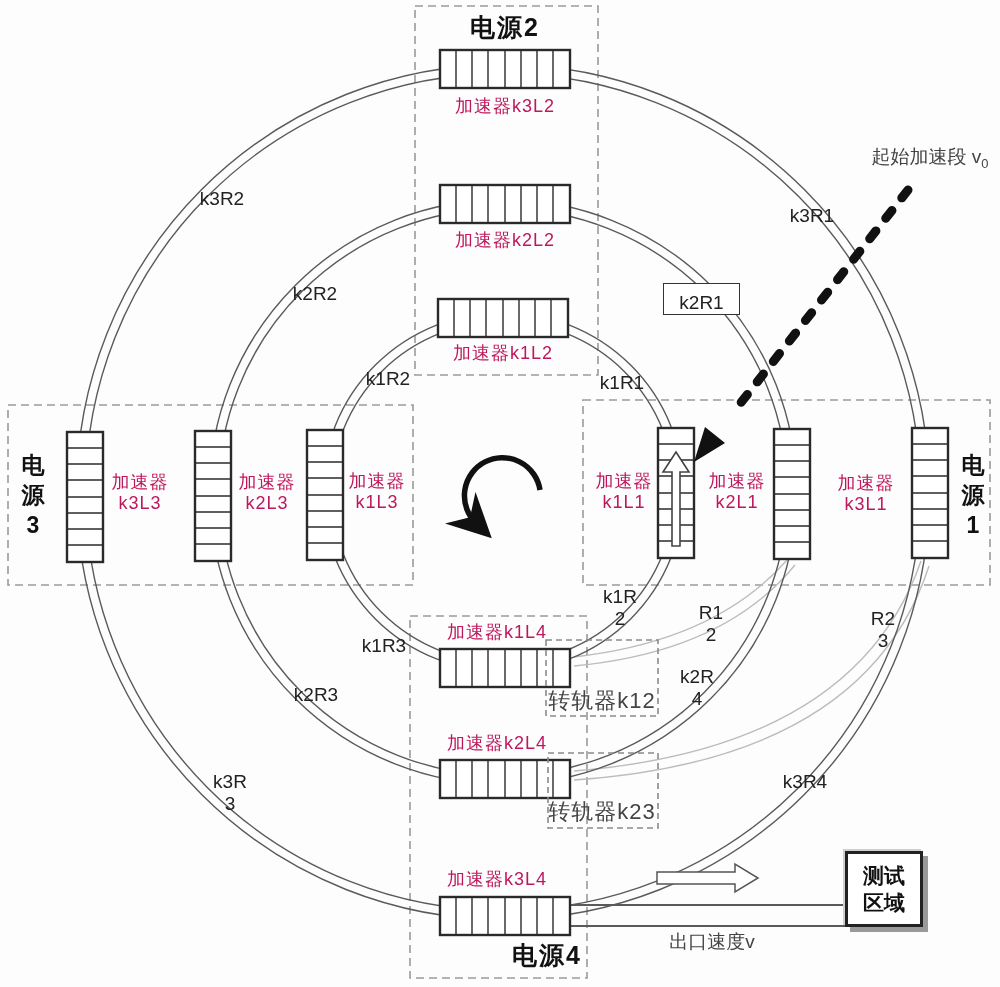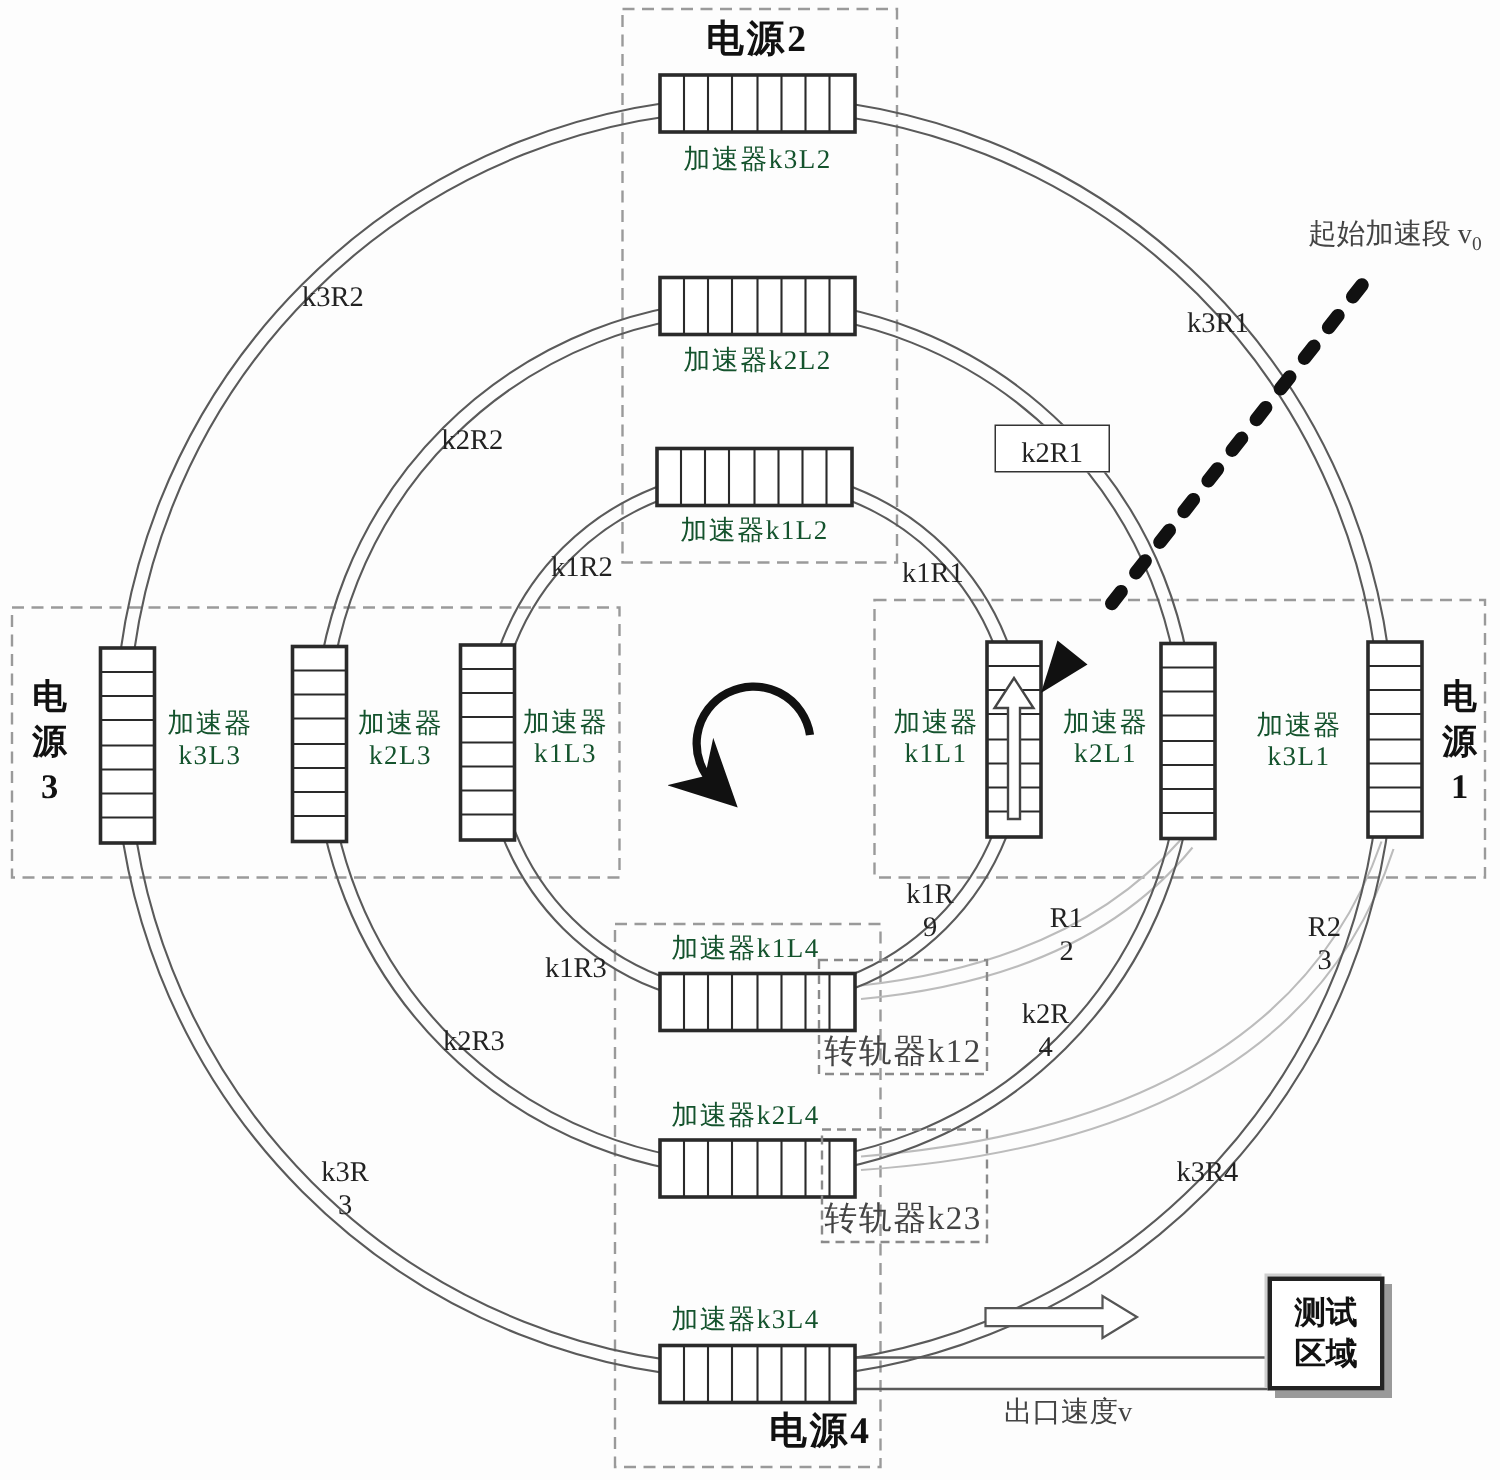--- a/index.html
+++ b/index.html
@@ -1,21 +1,21 @@
 <!DOCTYPE html>
 <html><head>
 <meta charset="utf-8">
 <style>
   html,body{margin:0;padding:0;background:#fff;}
   .stage{position:relative;width:1000px;height:987px;background:#fdfdfd;overflow:hidden;
-         font-family:Liberation Serif, serif;}
+         font-family:Liberation Sans, sans-serif;}
   svg{position:absolute;left:0;top:0;}
   .lbl{position:absolute;color:#333;white-space:pre-line;text-align:center;
        transform:translate(-50%,0);line-height:1.15;}
-  .cjk{font-size:18px;color:#14532d;letter-spacing:1px;}
+  .cjk{font-size:18px;color:#be185d;letter-spacing:1px;}
   .arc{font-size:19px;color:#222;}
   .ps-h{font-size:25px;font-weight:bold;color:#111;letter-spacing:2px;}
   .ps-v{transform:none;width:30px;word-break:break-all;font-size:23px;font-weight:bold;
         color:#111;line-height:30px;text-align:center;}
   .sw{font-size:22px;color:#444;letter-spacing:1px;}
   .anno{font-size:19px;color:#444;white-space:nowrap;}
   .anno sub{font-size:13px;}
   .testbox{position:absolute;left:845px;top:851px;width:72px;height:70px;
            border:3px solid #222;background:#fff;box-shadow:5px 5px 0 #9a9a9a,-2px -2px 0 #cfcfcf;
            display:flex;align-items:center;justify-content:center;
@@ -265,21 +265,21 @@
 <div class="lbl arc" style="left:622px;top:372px;">k1R1</div>
 <div class="k2r1box">
       <span>k2R1</span>
     </div>
 <div class="lbl arc" style="left:812px;top:205px;">k3R1</div>
 <div class="lbl arc" style="left:384px;top:597px;margin-top:38px;">k1R3</div>
 <div class="lbl arc" style="left:316px;top:684px;">k2R3</div>
 <div class="lbl arc" style="left:230px;top:771px;">k3R
 3</div>
 <div class="lbl arc" style="left:620px;top:586px;">k1R
-9</div>
+2</div>
 <div class="lbl arc" style="left:711px;top:602px;">R1
 2</div>
 <div class="lbl arc" style="left:883px;top:608px;">R2
 3</div>
 <div class="lbl arc" style="left:697px;top:666px;">k2R
 4</div>
 <div class="lbl arc" style="left:805px;top:771px;">k3R4</div>
 
 <div class="lbl anno" style="left:930px;top:146px;">
   <span>起始加速段 v</span><sub>0</sub>

